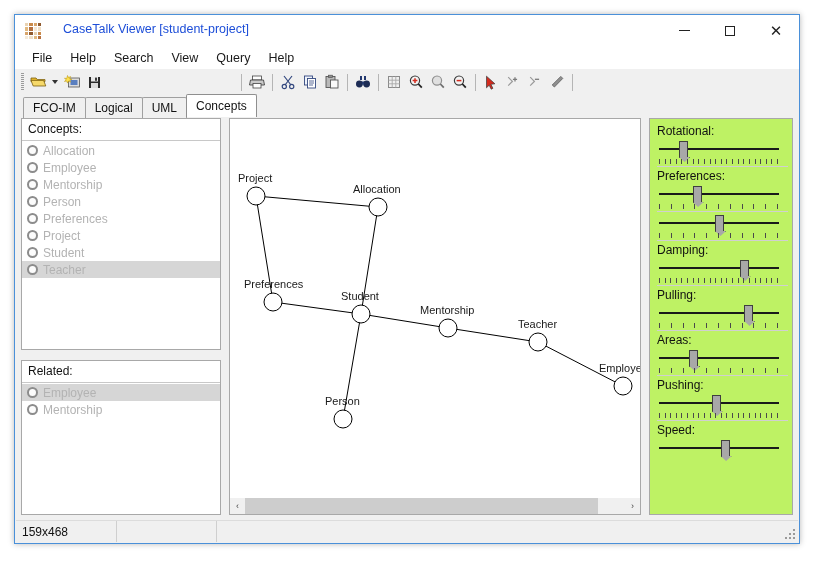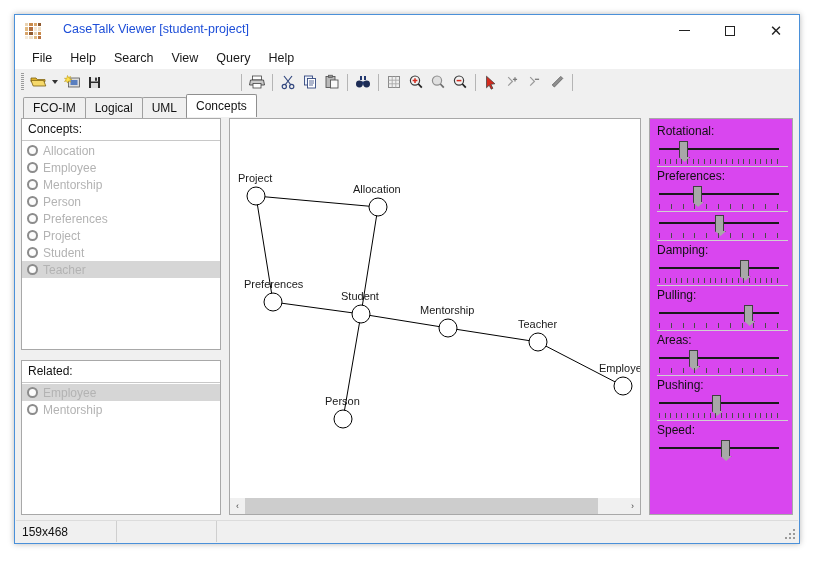--- a/index.html
+++ b/index.html
@@ -72,21 +72,21 @@
              background:#ffffff;border:1px solid #a8a8a8;box-sizing:border-box;}
   .canvas-wrap{position:absolute;left:0;top:0;right:0;bottom:16px;overflow:hidden;background:#fff;}
   .canvas-wrap svg{position:absolute;left:0;top:0;}
   .hscroll{position:absolute;left:0;right:0;bottom:0;height:16px;background:#f0f0f0;display:flex;align-items:center;}
   .sb-arrow{width:15px;height:16px;display:flex;align-items:center;justify-content:center;
             font-size:9px;color:#444;background:#f0f0f0;}
   .sb-track{flex:1;height:16px;background:#f0f0f0;position:relative;}
   .sb-thumb{position:absolute;left:0;top:0;height:16px;width:93%;background:#cdcdcd;}
 
   
-  .sliderpane{position:absolute;right:0;top:0;width:144px;bottom:0;background:#d946ef;
+  .sliderpane{position:absolute;right:0;top:0;width:144px;bottom:0;background:#bef264;
               border:1px solid #a8a8a8;box-sizing:border-box;overflow:hidden;}
   .sliders{padding:5px 0 0 7px;}
   .sgroup{margin-bottom:3px;}
   .slabel{font-size:12px;color:#111;margin-bottom:2px;}
   .strack{position:relative;width:124px;height:26px;}
   .sline{position:absolute;left:2px;right:2px;top:8px;height:2px;background:#1a1a1a;}
   .sthumb{position:absolute;top:1px;width:9px;height:17px;background:#a8a8a8;
           border:1px solid #3f3f3f;box-sizing:border-box;}
   .sthumb:after{content:"";position:absolute;left:-1px;top:15px;width:9px;height:5px;
                 background:#a8a8a8;clip-path:polygon(0 0,100% 0,50% 100%);

